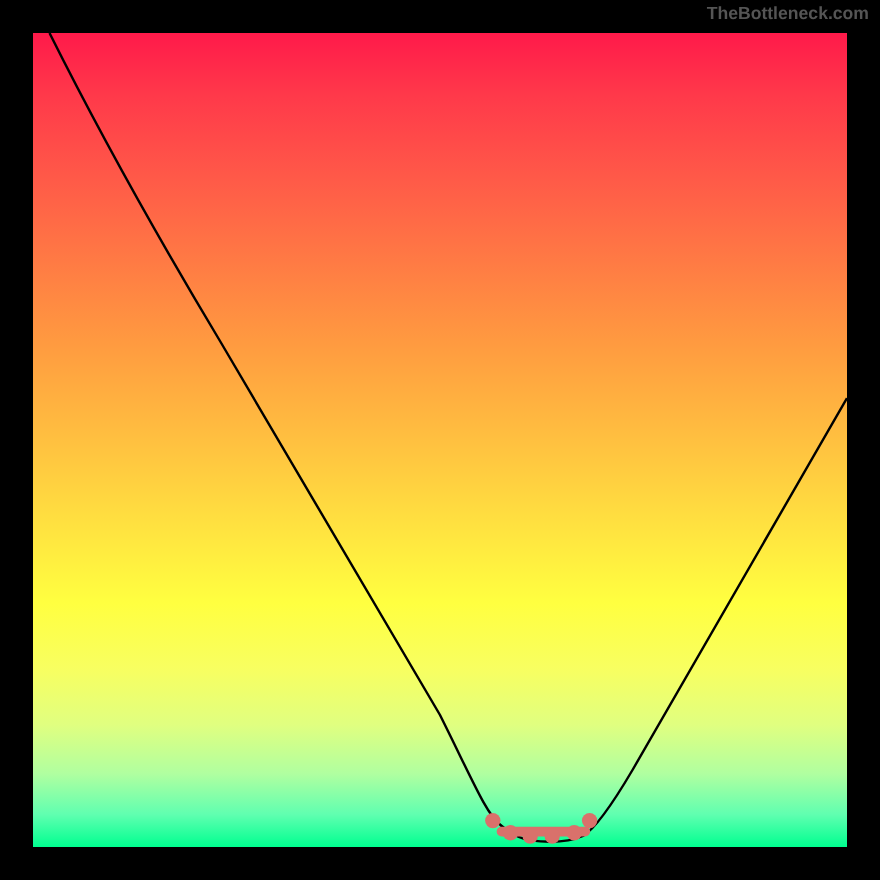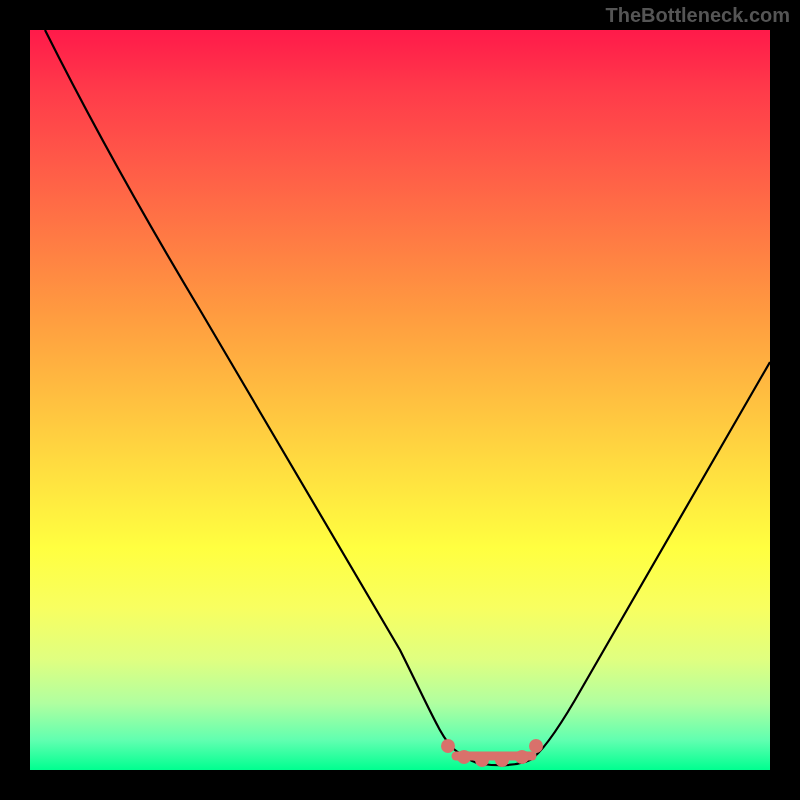--- a/index.html
+++ b/index.html
@@ -8,21 +8,21 @@
     height: 800px;
     background: #000;
     position: relative;
     font-family: Arial, Helvetica, sans-serif;
   }
   .watermark {
     position: absolute;
     top: 4px;
     right: 10px;
     color: #555;
-    font-size: 20px;
+    font-size: 16px;
     font-weight: bold;
     z-index: 10;
   }
   .plot-area {
     position: absolute;
     left: 30px;
     top: 30px;
     width: 740px;
     height: 740px;
     overflow: hidden;

